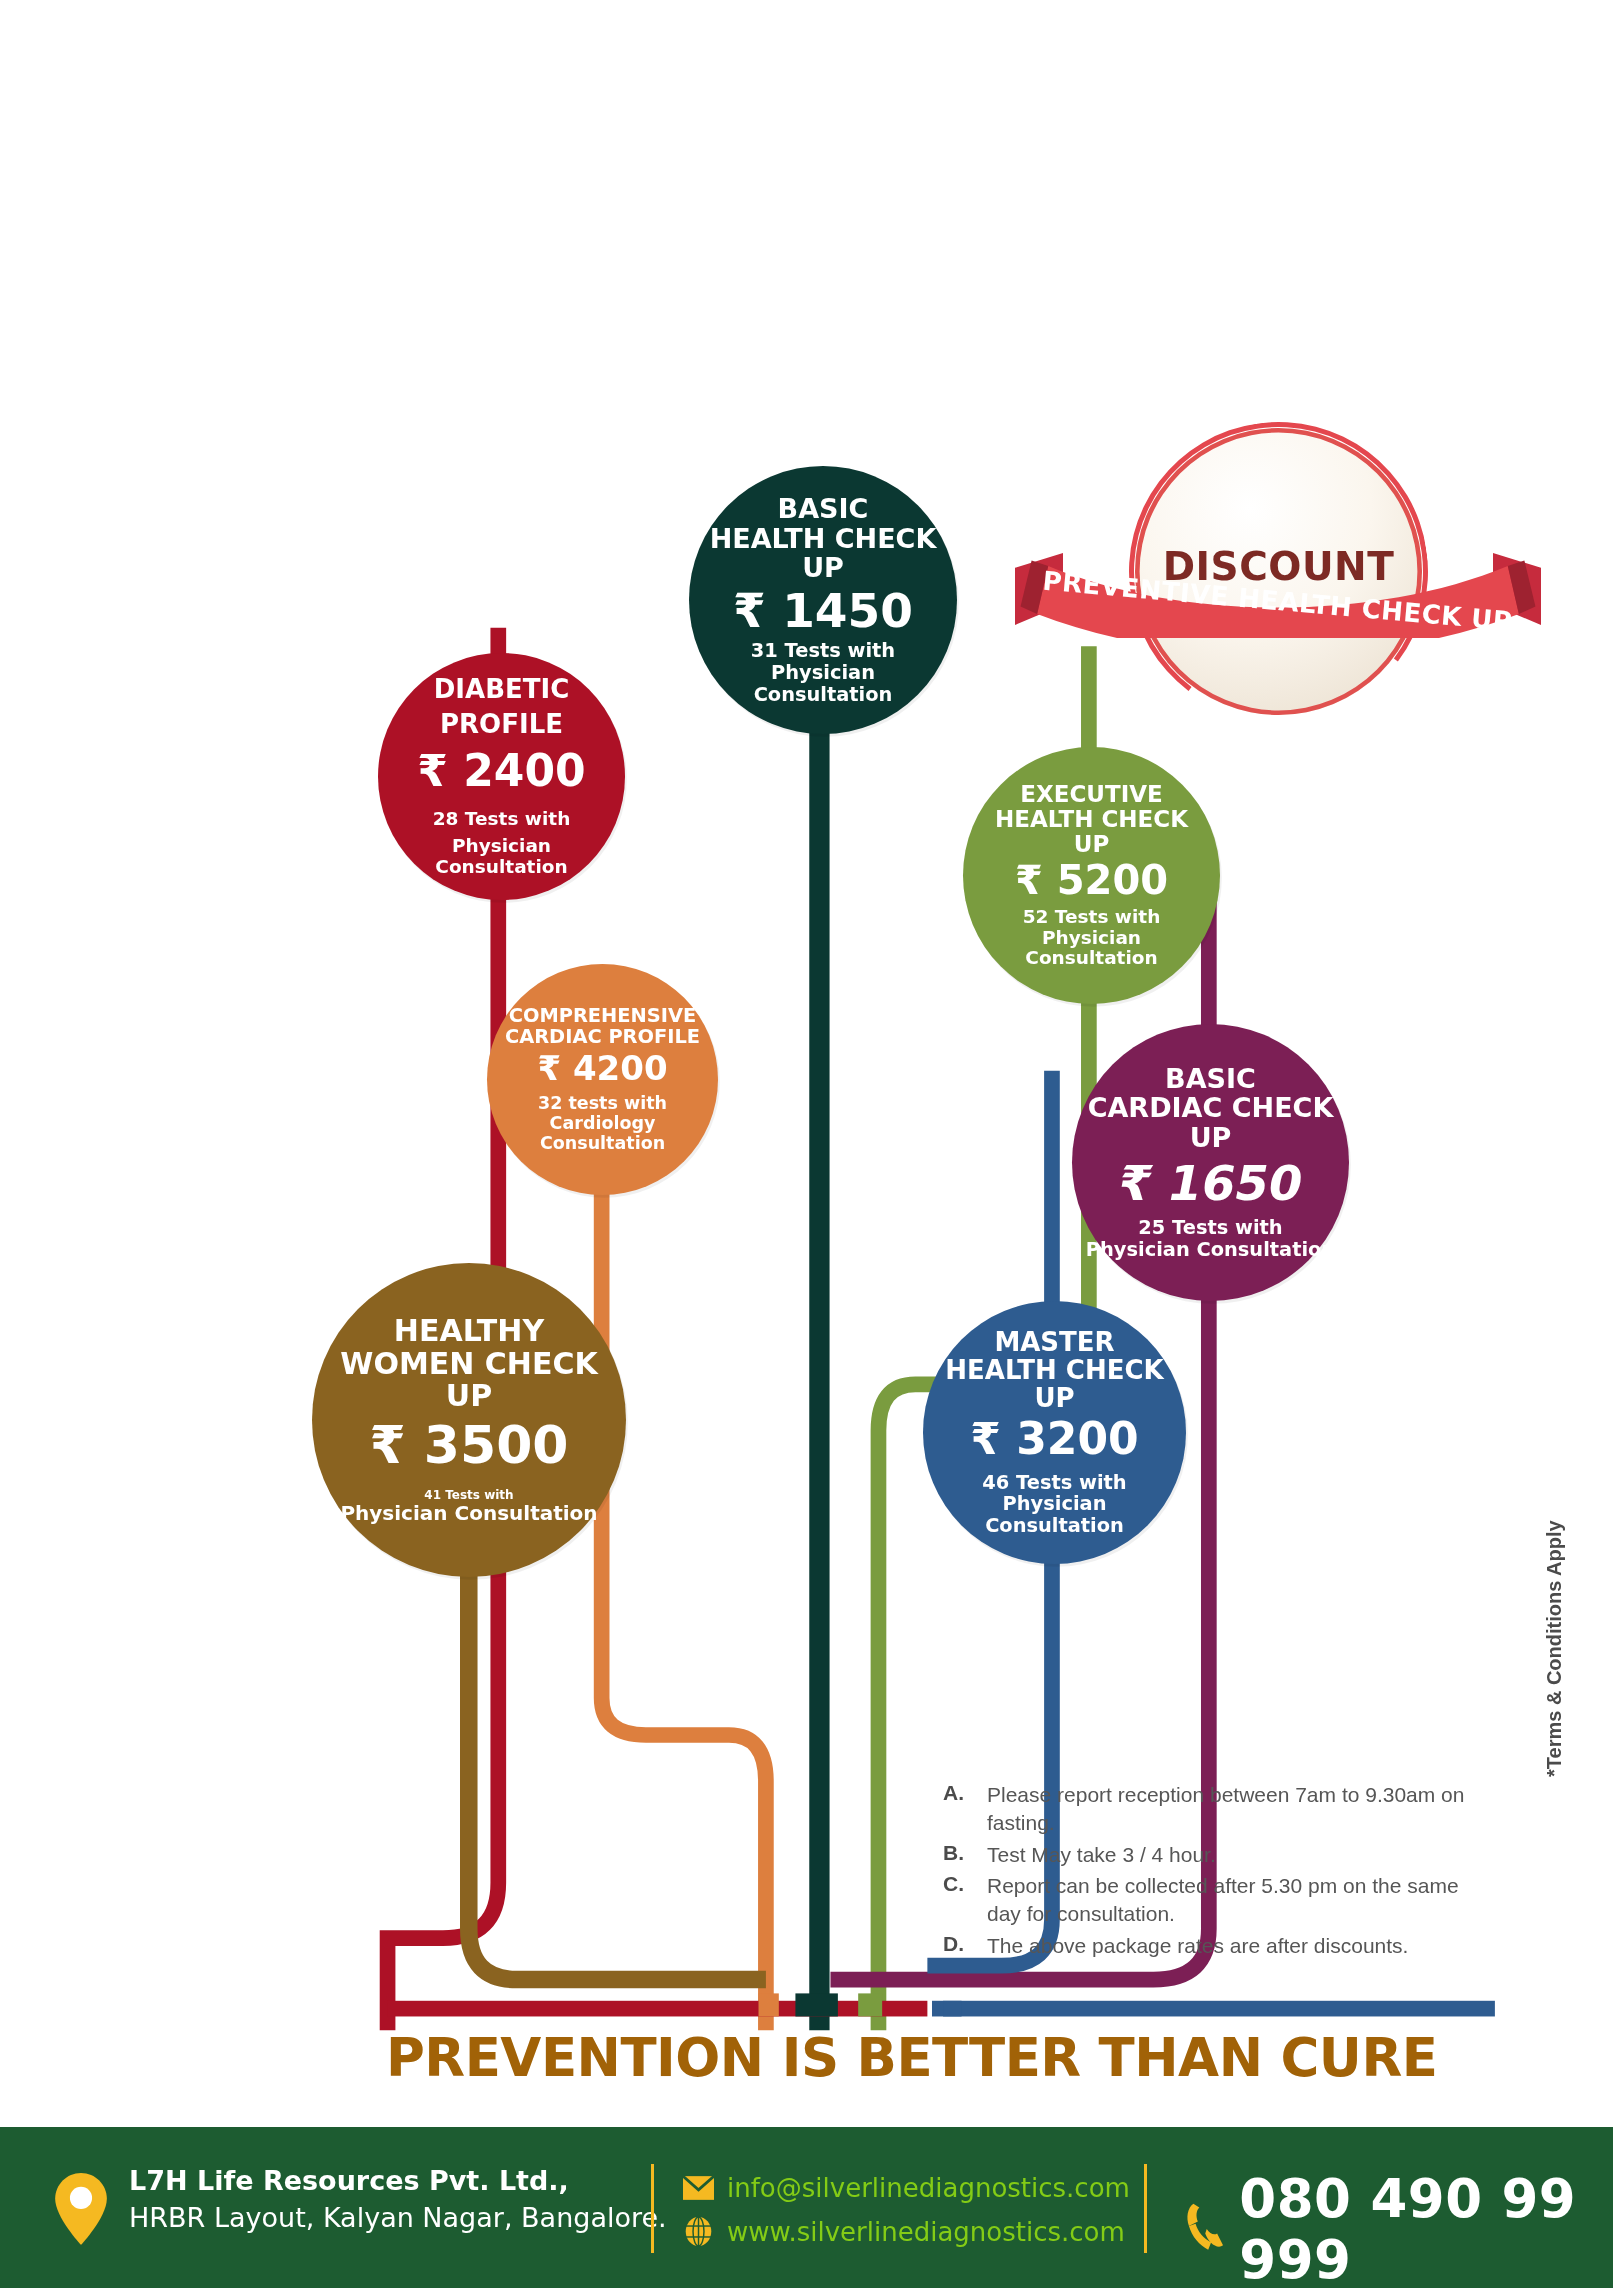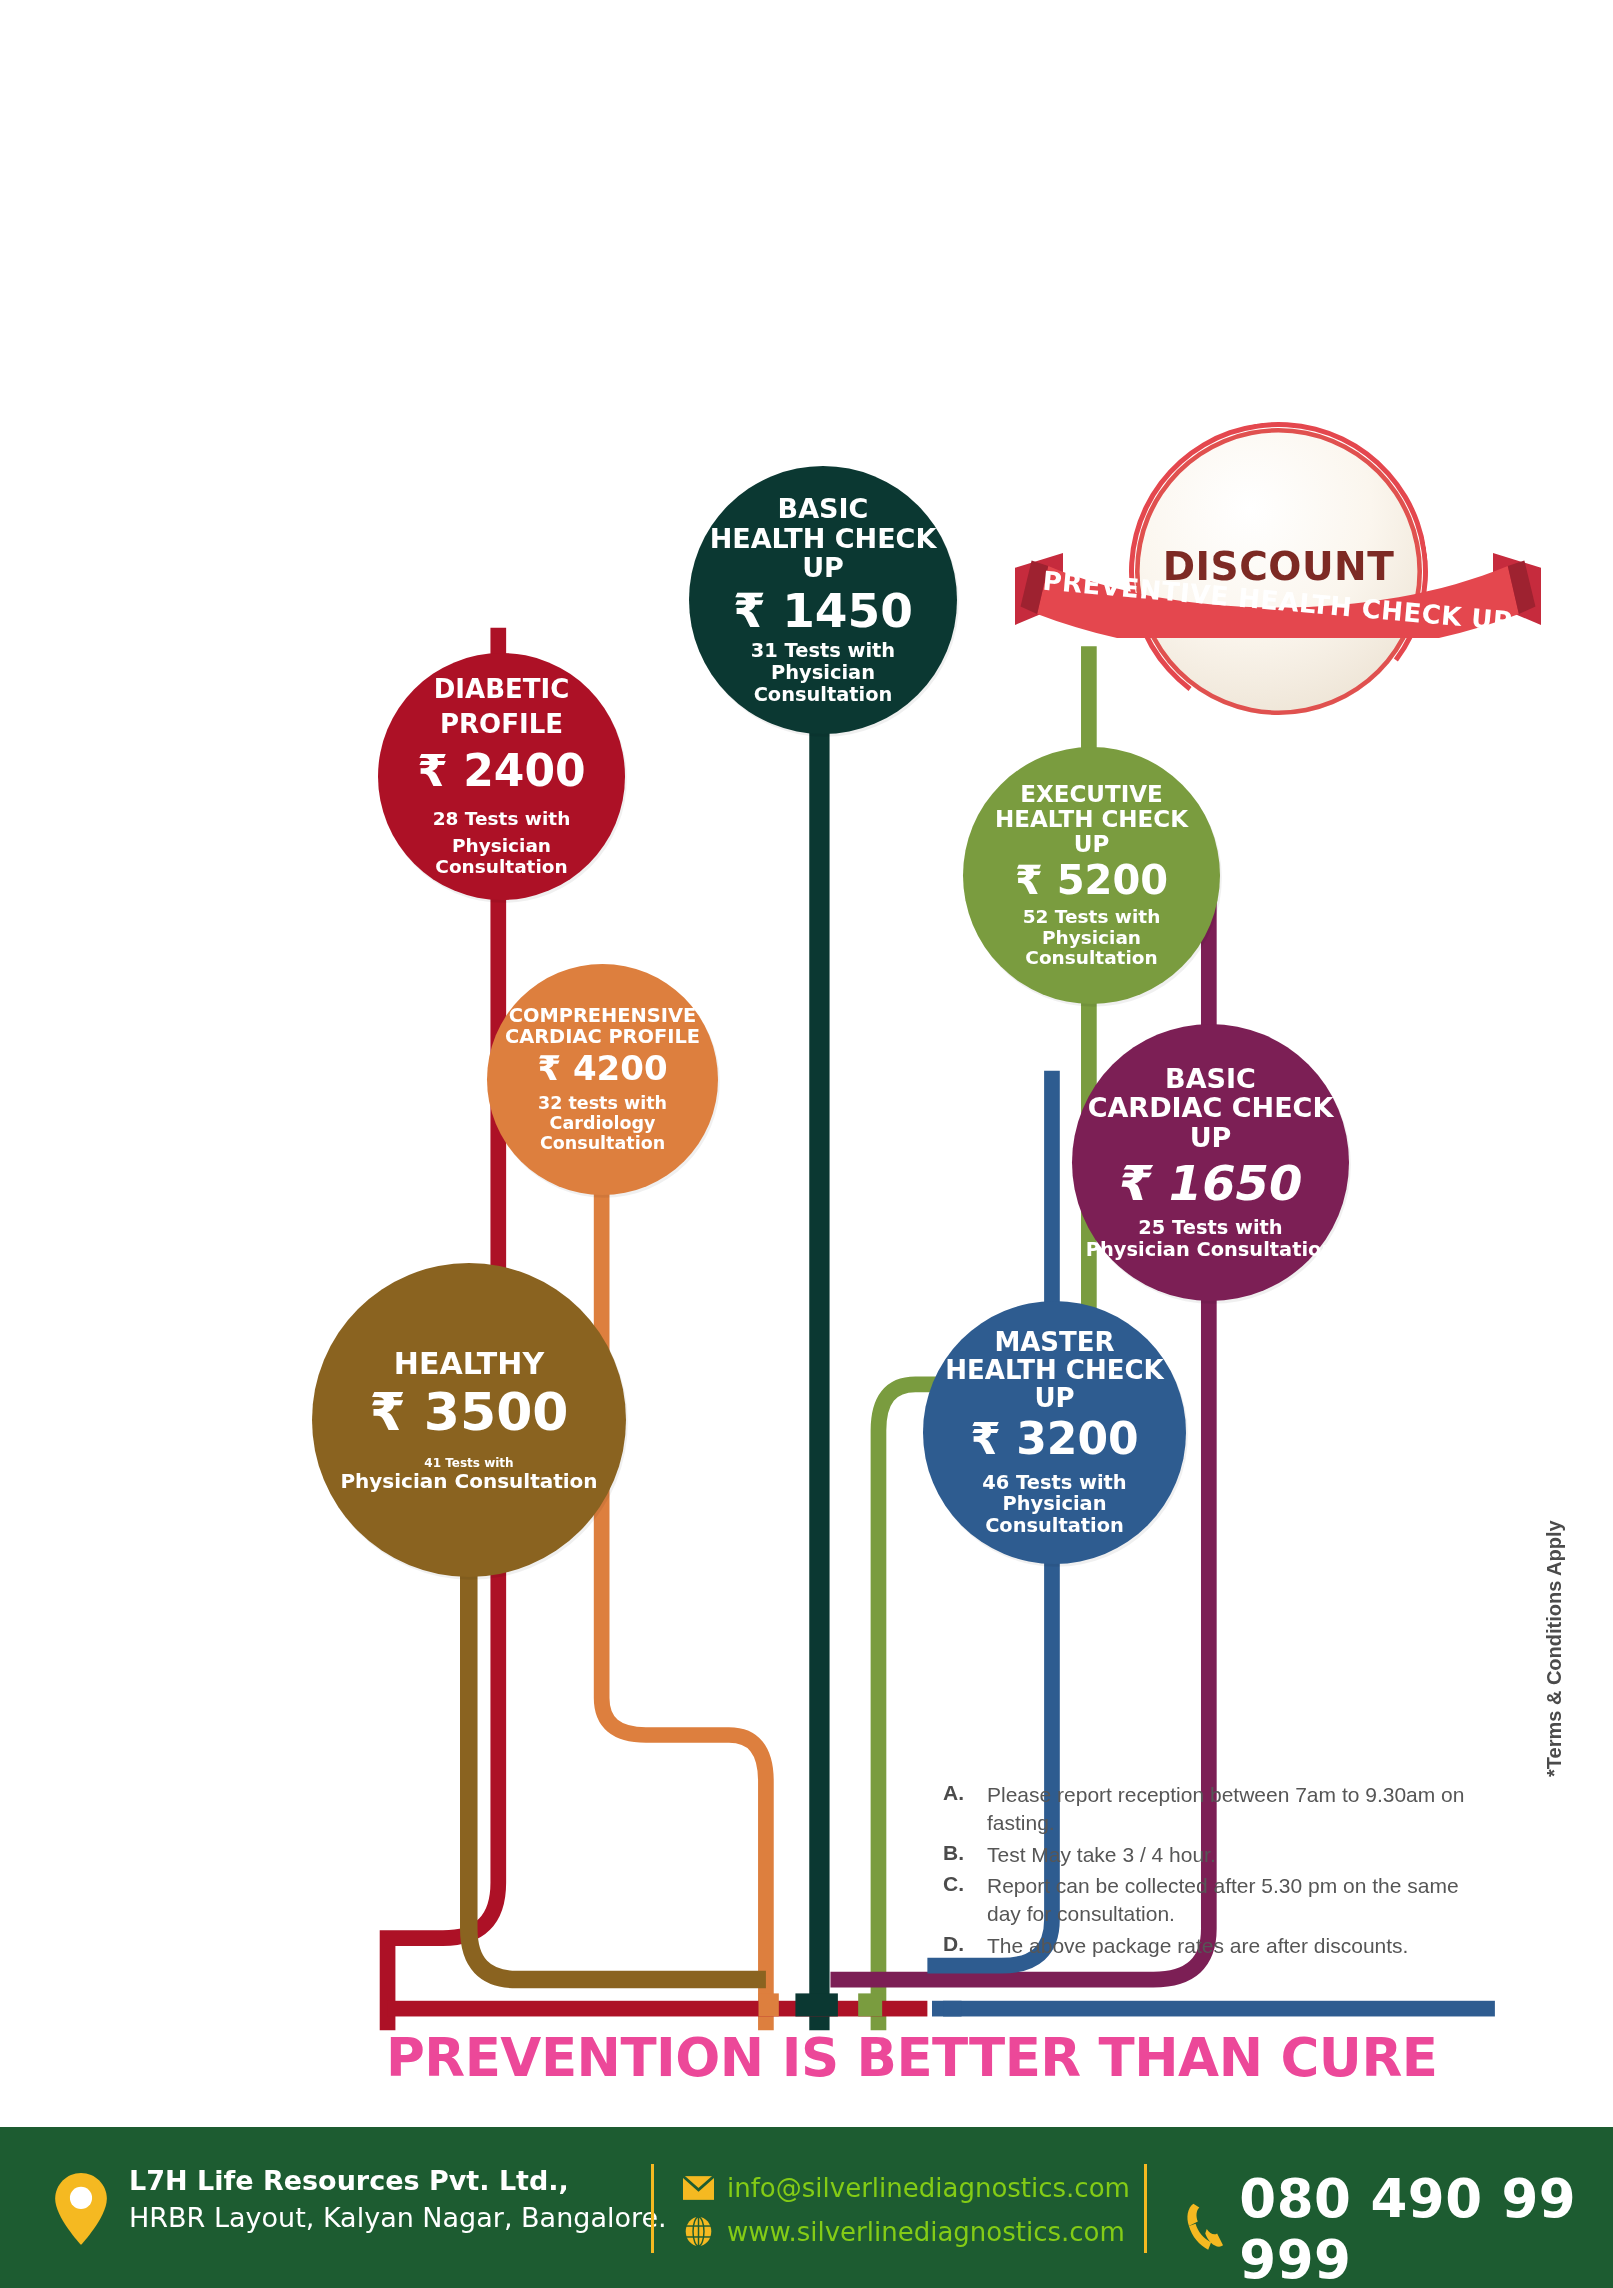--- a/index.html
+++ b/index.html
@@ -101,21 +101,21 @@
     position:absolute; left:1543px; top:1777px;
     font-size:20px; font-weight:bold; color:#4b4b4b;
     font-family:"Liberation Sans", sans-serif;
     transform:rotate(-90deg); transform-origin:left top;
     white-space:nowrap;
   }
 
   
   .tagline {
     position:absolute; left:386px; top:2027px;
-    font-size:53px; font-weight:bold; color:#ec4899;
+    font-size:53px; font-weight:bold; color:#a16207;
     font-family:"DejaVu Sans", sans-serif;
     letter-spacing:-0.5px; white-space:nowrap;
   }
 
   
   .footer {
     position:absolute; left:0; top:2127px; width:1613px; height:162px;
     background:#1d5c31;
   }
   .pin-icon { position:absolute; left:55px; top:46px; width:52px; height:72px; }
@@ -238,20 +238,21 @@
     <div class="pr" style="font-size:48px; margin-top:6px;font-style:italic;">
       <span class="rupee">₹</span>
       <span>1650</span>
     </div>
     <div class="ts" style="font-size:19.4px; margin-top:9.2px;">25 Tests with</div>
     <div class="ts" style="font-size:19.4px;">Physician Consultation</div>
   </div>
 
   <div class="bub" style="left:312px; top:1263px; width:314px; height:314px; background:#8a6320;">
     <div class="nm" style="font-size:30px;">HEALTHY</div>
+    <div class="nm" style="font-size:30px;">WOMEN CHECK UP</div>
     <div class="pr" style="font-size:52px; margin-top:5.5px;">
       <span class="rupee">₹</span>
       <span>3500</span>
     </div>
     <div class="ts" style="font-size:12px; margin-top:16.6px;">41 Tests with</div>
     <div class="ts" style="font-size:20px;">Physician Consultation</div>
   </div>
 
   <div class="bub" style="left:923px; top:1301px; width:263px; height:263px; background:#2e5c90;">
     <div class="nm" style="font-size:26px;">MASTER</div>

